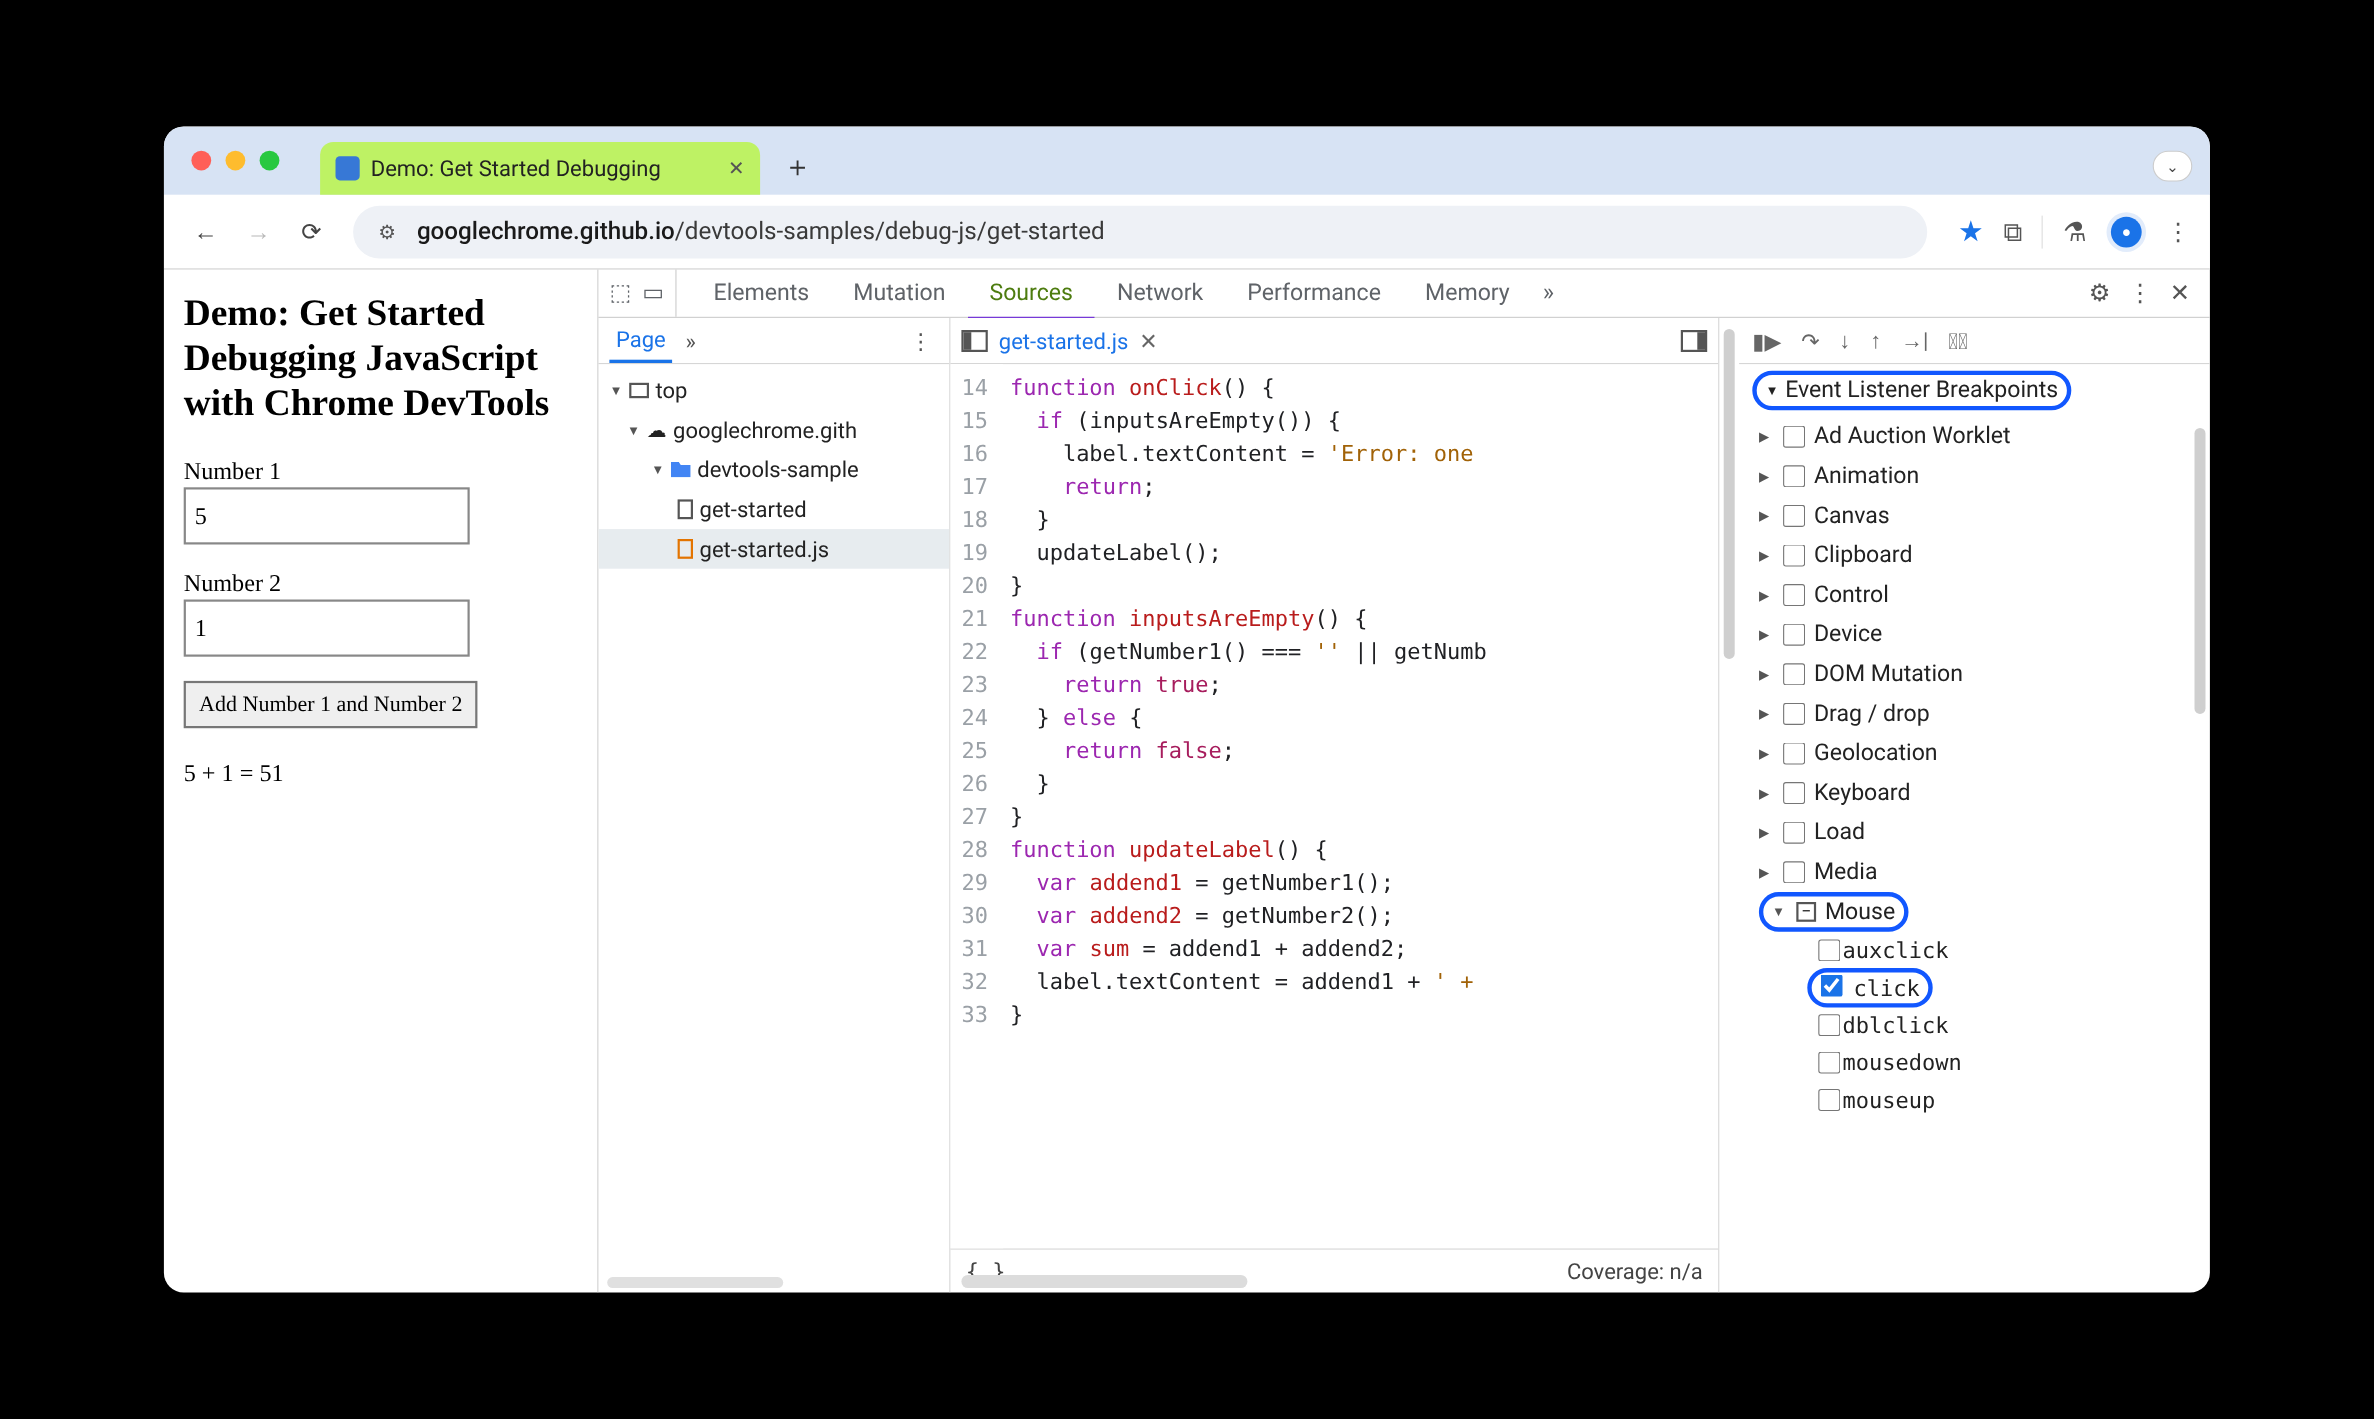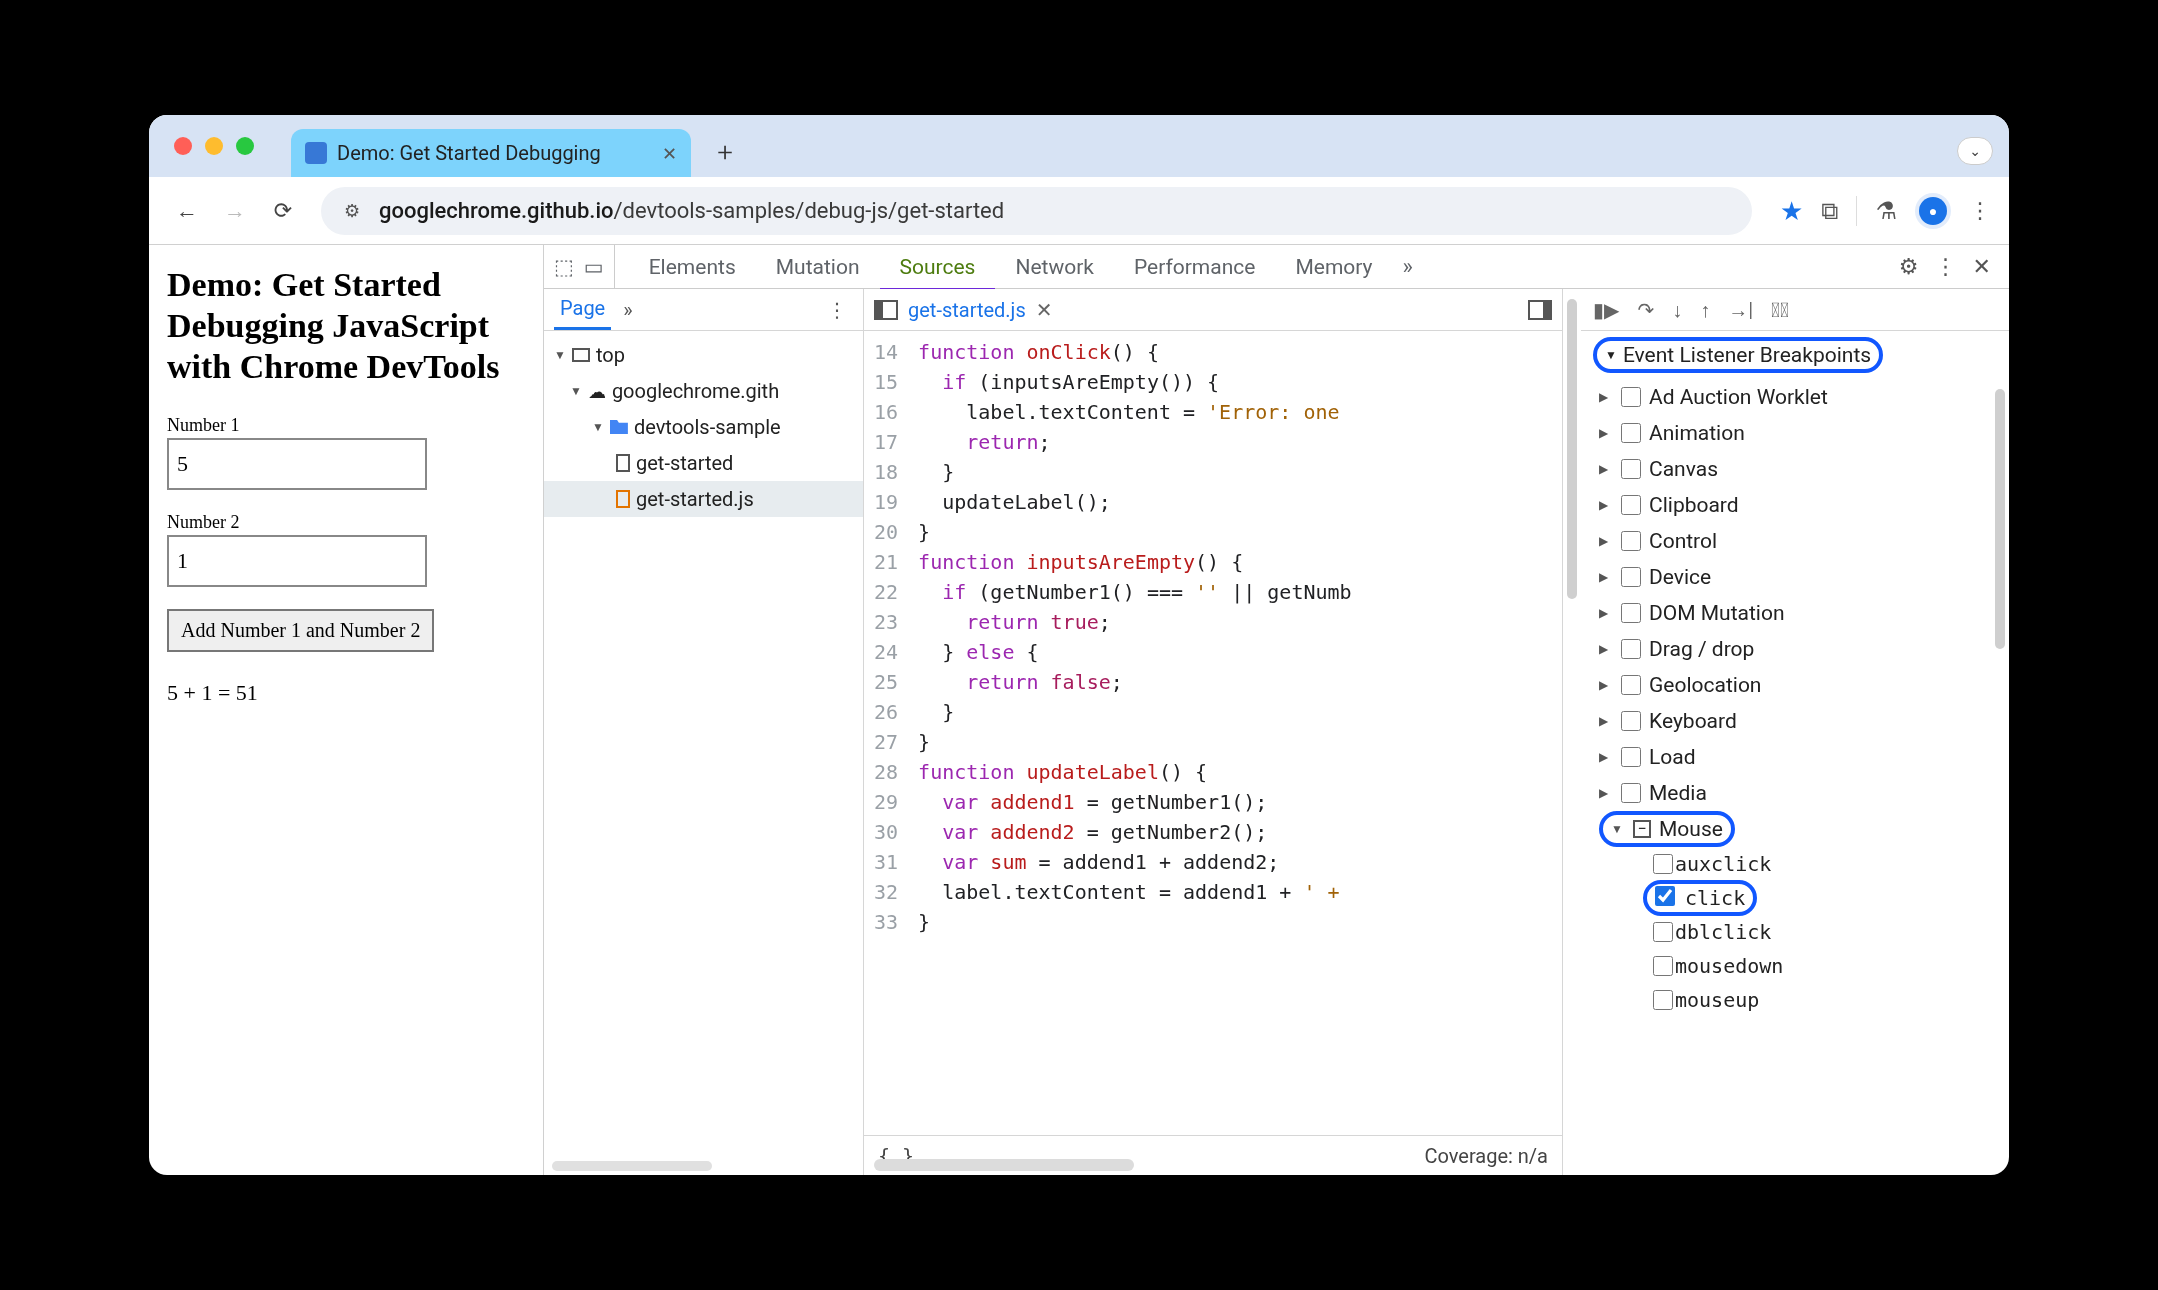--- a/index.html
+++ b/index.html
@@ -36,21 +36,21 @@
     position: absolute;
     left: 25px; top: 22px;
     display: flex; gap: 13px;
   }
   .dot { width: 18px; height: 18px; border-radius: 50%; }
   .dot.red { background:#ff5f57; }
   .dot.yellow { background:#febc2e; }
   .dot.green { background:#28c840; }
   .tab {
     margin-left: 120px;
-    background: #7dd3fc;
+    background: #bef264;
     height: 48px;
     width: 400px;
     border-radius: 12px 12px 0 0;
     display: flex;
     align-items: center;
     padding: 0 14px;
     gap: 10px;
     font-size: 20px;
     color:#222;
     position: relative;
@@ -143,21 +143,21 @@
     font-family: Georgia, "Times New Roman", serif;
     overflow:hidden;
   }
   .page-pane h1 {
     font-size: 34px;
     font-weight: bold;
     line-height: 1.2;
     margin-bottom: 28px;
     color:#000;
   }
-  .page-pane label { font-size: 18px; display:block; margin-bottom:2px;}
+  .page-pane label { font-size: 22px; display:block; margin-bottom:2px;}
   .page-pane input[type=text] {
     width: 260px; height: 52px;
     border: 2px solid #888;
     font-size: 22px;
     padding: 0 8px;
     margin-bottom: 22px;
     font-family: inherit;
   }
   .page-pane button.add {
     font-size: 20px;

